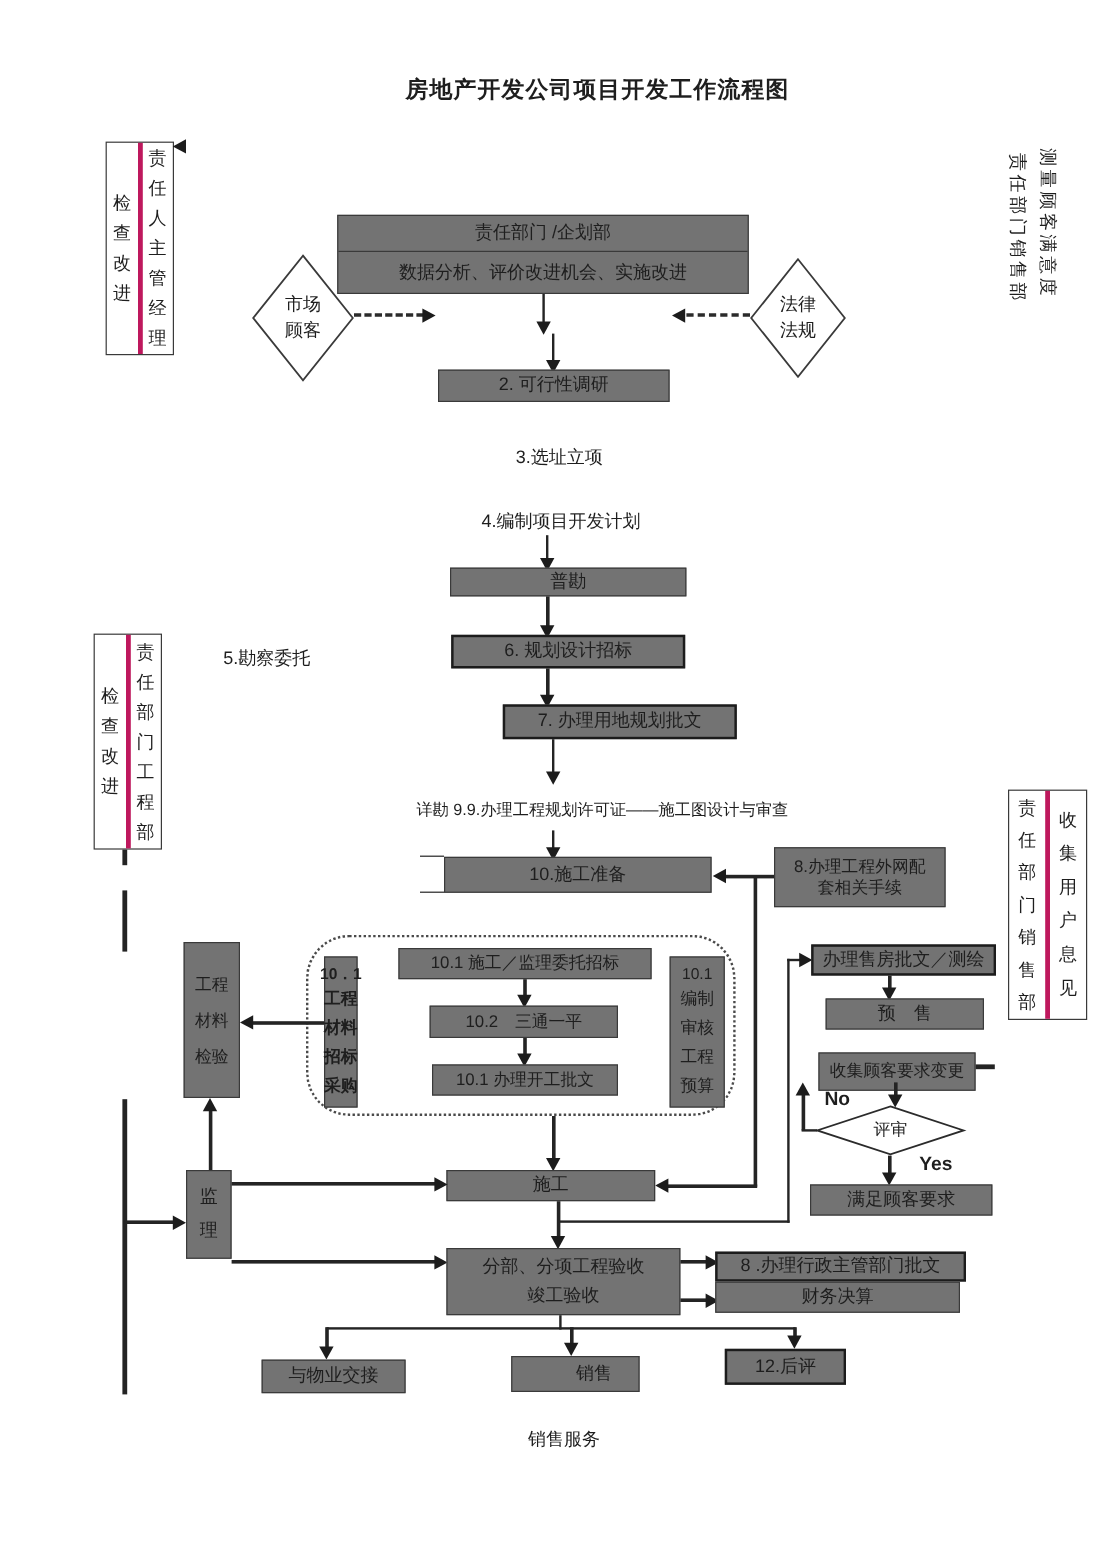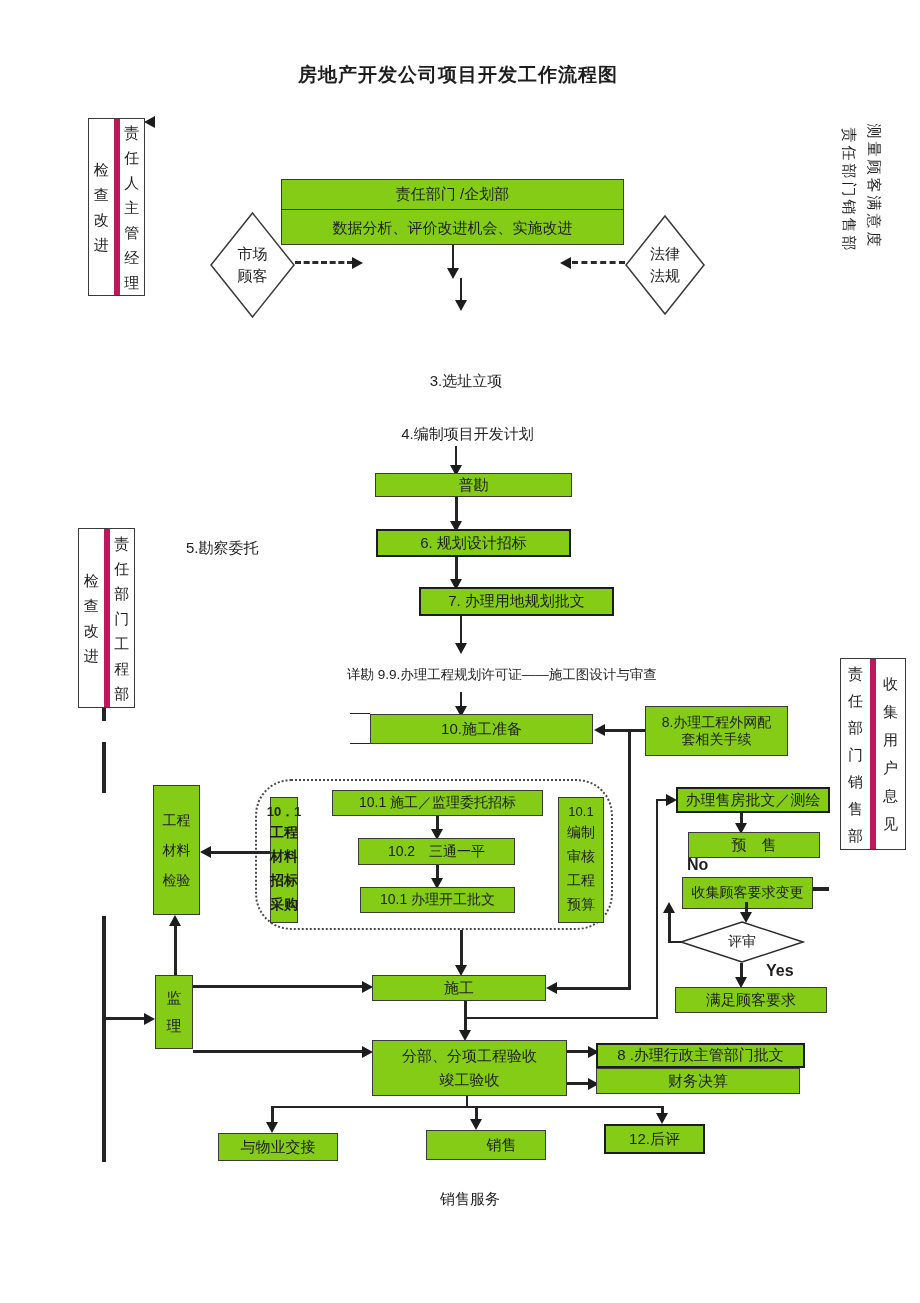--- a/index.html
+++ b/index.html
@@ -1,46 +1,46 @@
 <!DOCTYPE html>
 <html><head>
 <meta charset="utf-8">
 <style>
   html,body{margin:0;padding:0;background:#fff;}
   #canvas{position:relative;width:920px;height:1303px;background:#ffffff;overflow:hidden;
           font-family:"Liberation Sans","DejaVu Sans",sans-serif;color:#1e1e1e;}
   .abs{position:absolute;}
-  .box{position:absolute;border:1px solid #3a3a3a;background:#84cc16;display:flex;
+  .box{position:absolute;border:1px solid #3a3a3a;background:#737373;display:flex;
        align-items:center;justify-content:center;text-align:center;font-size:15px;
        line-height:1.25;box-sizing:border-box;}
   .bold{border-width:2px;border-color:#1c1c1c;}
   .hline{position:absolute;background:#242424;height:2px;}
   .vline{position:absolute;background:#242424;width:2px;}
   .dashline{position:absolute;height:0;border-top:3px dashed #2b2b2b;}
   .ah{position:absolute;width:0;height:0;}
   .ah-d{border-left:6px solid transparent;border-right:6px solid transparent;border-top:11px solid #1c1c1c;}
   .ah-u{border-left:6px solid transparent;border-right:6px solid transparent;border-bottom:11px solid #1c1c1c;}
   .ah-l{border-top:6px solid transparent;border-bottom:6px solid transparent;border-right:11px solid #1c1c1c;}
   .ah-r{border-top:6px solid transparent;border-bottom:6px solid transparent;border-left:11px solid #1c1c1c;}
   .label{position:absolute;font-size:15px;white-space:nowrap;color:#1e1e1e;}
   .sidebar{position:absolute;border:1px solid #3a3a3a;background:#fff;display:flex;box-sizing:border-box;}
   .sb-col{flex:1;display:flex;align-items:center;justify-content:center;box-sizing:border-box;}
-  .sb-col + .sb-col{border-left:6px solid #be185d;align-items:center;}
+  .sb-col + .sb-col{border-left:4px solid #be185d;align-items:center;}
   .vtext{width:17px;word-break:break-all;line-height:25px;font-size:15px;text-align:center;}
   .roundrect{position:absolute;border:2px dotted #4a4a4a;border-radius:36px;box-sizing:border-box;}
   .rot{position:absolute;transform:rotate(90deg);white-space:nowrap;font-size:15px;letter-spacing:3px;}
   .two-line{flex-direction:column;}
   svg{position:absolute;overflow:visible;}
 </style>
 </head>
 <body>
 
 <div id="canvas">
 
-  <div class="label" style="left:258px;top:62px;width:400px;text-align:center;font-size:19px;font-weight:bold;letter-spacing:1px;">房地产开发公司项目开发工作流程图</div>
+  <div class="label" style="left:258px;top:62px;width:400px;text-align:right;font-size:19px;font-weight:bold;letter-spacing:1px;">房地产开发公司项目开发工作流程图</div>
 
   <div class="sidebar" style="left:88px;top:118px;width:57px;height:178px;">
     <div class="sb-col">
       <div class="vtext">检查改进</div>
     </div>
     <div class="sb-col">
       <div class="vtext">责任人主管经理</div>
     </div>
   </div>
   <div class="ah ah-l" style="left:144px;top:116px;"></div>
@@ -72,20 +72,23 @@
     <div>法规</div>
   </div>
 
   <div class="dashline" style="left:295px;top:261px;width:58px;"></div>
   <div class="ah ah-r" style="left:352px;top:257px;"></div>
   <div class="dashline" style="left:572px;top:261px;width:53px;"></div>
   <div class="ah ah-l" style="left:560px;top:257px;"></div>
 
   <div class="vline" style="left:460px;top:278px;height:25px;"></div>
   <div class="ah ah-d" style="left:455px;top:300px;"></div>
+  <div class="box" style="left:365px;top:308px;width:193px;height:27px;">
+    <span>2. 可行性调研</span>
+  </div>
 
   <div class="label" style="left:396px;top:372px;width:140px;text-align:center;">3.选址立项</div>
   <div class="label" style="left:390px;top:425px;width:155px;text-align:center;">4.编制项目开发计划</div>
 
   <div class="vline" style="left:455px;top:446px;height:22px;"></div>
   <div class="ah ah-d" style="left:450px;top:465px;"></div>
   <div class="box" style="left:375px;top:473px;width:197px;height:24px;">
     <span>普勘</span>
   </div>
 
@@ -213,21 +216,21 @@
   <svg style="left:680px;top:921px;" width="124" height="42">
     <polygon points="62,1 123,21 62,41 1,21" fill="#ffffff" stroke="#2b2b2b" stroke-width="1.5"></polygon>
   </svg>
   <div class="abs" style="left:680px;top:921px;width:124px;height:42px;display:flex;align-items:center;justify-content:center;font-size:14px;">
     <span>评审</span>
   </div>
 
   <div class="hline" style="left:668px;top:941px;width:13px;"></div>
   <div class="vline" style="left:668px;top:910px;height:32px;width:3px;"></div>
   <div class="ah ah-u" style="left:663px;top:902px;"></div>
-  <div class="label" style="left:687px;top:856px;font-weight:bold;font-size:16px;">No</div>
+  <div class="label" style="left:687px;top:908px;font-weight:bold;font-size:16px;">No</div>
 
   <div class="vline" style="left:740px;top:963px;height:18px;width:3px;"></div>
   <div class="ah ah-d" style="left:735px;top:977px;"></div>
   <div class="label" style="left:766px;top:962px;font-weight:bold;font-size:16px;">Yes</div>
   <div class="box" style="left:675px;top:987px;width:152px;height:26px;">
     <span>满足顾客要求</span>
   </div>
 
   <div class="box two-line" style="left:372px;top:1040px;width:195px;height:56px;line-height:24px;">
     <div>分部、分项工程验收</div>
@@ -250,21 +253,21 @@
   <div class="vline" style="left:271px;top:1106px;height:20px;width:3px;"></div>
   <div class="ah ah-d" style="left:266px;top:1122px;"></div>
   <div class="vline" style="left:475px;top:1106px;height:17px;width:3px;"></div>
   <div class="ah ah-d" style="left:470px;top:1119px;"></div>
   <div class="vline" style="left:661px;top:1106px;height:11px;width:3px;"></div>
   <div class="ah ah-d" style="left:656px;top:1113px;"></div>
 
   <div class="box" style="left:218px;top:1133px;width:120px;height:28px;">
     <span>与物业交接</span>
   </div>
-  <div class="box" style="left:426px;top:1130px;width:120px;height:30px;padding-left:31px;">
+  <div class="box" style="left:426px;top:1130px;width:107px;height:30px;padding-left:31px;">
     <span>销售</span>
   </div>
   <div class="box bold" style="left:604px;top:1124px;width:101px;height:30px;">
     <span>12.后评</span>
   </div>
 
   <div class="label" style="left:440px;top:1190px;">销售服务</div>
 
   <div class="sidebar" style="left:840px;top:658px;width:66px;height:192px;">
     <div class="sb-col">

